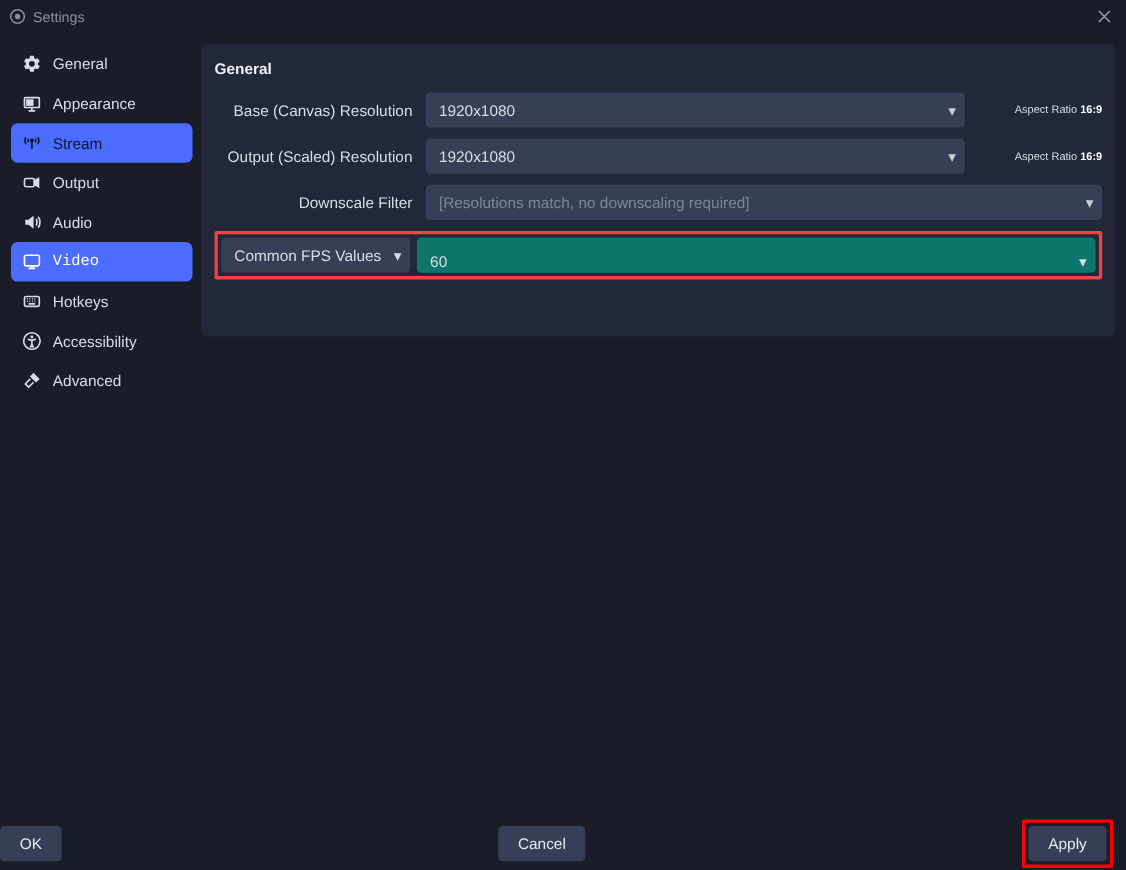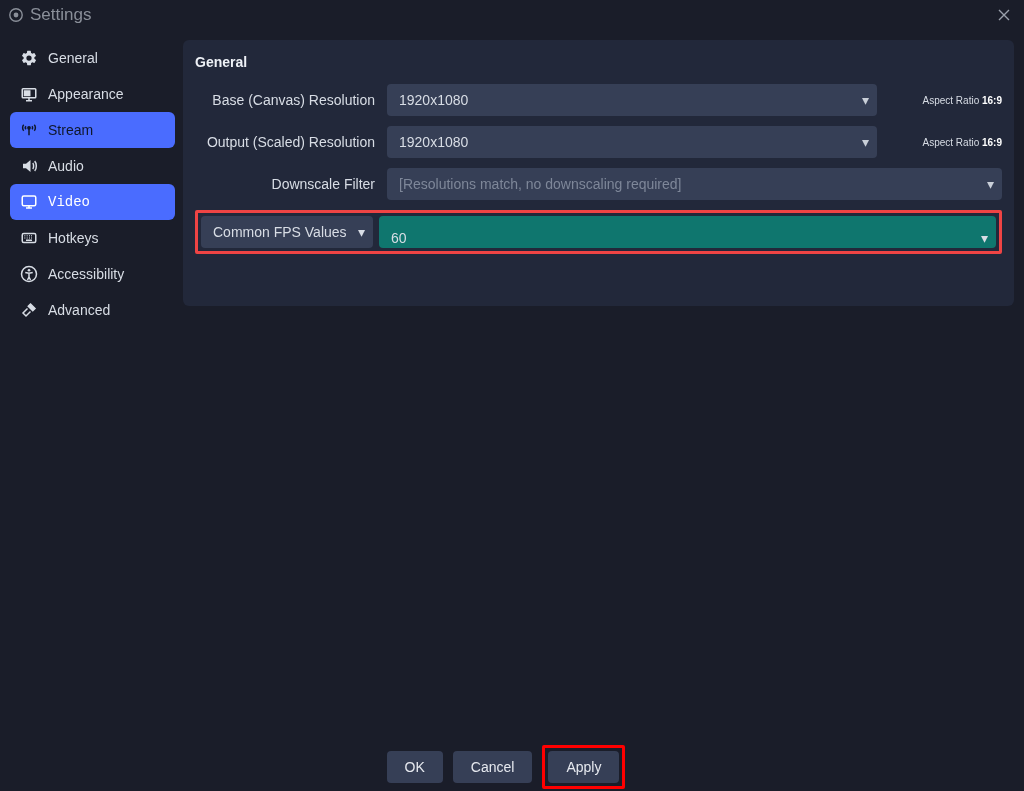--- a/index.html
+++ b/index.html
@@ -14,21 +14,21 @@
     }
     .titlebar {
       height: 30px;
       background: #1a1d29;
       display: flex;
       align-items: center;
       justify-content: space-between;
       padding: 0 8px;
     }
     .titlebar-left { display: flex; align-items: center; gap: 6px; color: #8a8f99; }
-    .titlebar-title { font-size: 17px; }
+    .titlebar-title { font-size: 13px; }
     .close-btn { width: 24px; height: 24px; display: flex; align-items: center; justify-content: center; color: #9aa0ab; cursor: pointer; font-size: 16px; }
 
     .main { display: flex; height: 712px; }
     .sidebar {
       width: 183px;
       padding: 10px 8px 0 10px;
       display: flex;
       flex-direction: column;
       gap: 0;
     }
@@ -129,21 +129,21 @@
       align-items: center;
       justify-content: space-between;
       padding: 12px 8px 0 12px;
       cursor: pointer;
     }
 
     .footer {
       height: 49px;
       display: flex;
       align-items: center;
-      justify-content: center;
+      justify-content: space-between;
       gap: 10px;
       padding-right: 12px;
     }
     .btn {
       height: 32px;
       min-width: 40px;
       padding: 0 18px;
       background: #363f56;
       border: none;
       border-radius: 4px;
@@ -205,20 +205,29 @@
           <svg width="18" height="18" viewBox="0 0 24 24" fill="none" stroke="currentColor" stroke-width="2">
             <path d="M5 5c-2 2-2 6 0 8 M19 5c2 2 2 6 0 8 M8 7c-1 1-1 3 0 4 M16 7c1 1 1 3 0 4"></path>
             <circle cx="12" cy="9" r="1.5" fill="currentColor"></circle>
             <path d="M12 10v9"></path>
           </svg>
         </span>
       <span class="sidebar-label">Stream</span>
     </div>
     <div class="sidebar-item">
       <span class="icon">
+          <svg width="18" height="18" viewBox="0 0 24 24" fill="none" stroke="currentColor" stroke-width="2">
+            <rect x="3" y="7" width="12" height="10" rx="2"></rect>
+            <path d="M15 10l5-3v10l-5-3z" fill="currentColor"></path>
+          </svg>
+        </span>
+      <span class="sidebar-label">Output</span>
+    </div>
+    <div class="sidebar-item">
+      <span class="icon">
           <svg width="18" height="18" viewBox="0 0 24 24" fill="currentColor">
             <path d="M4 9v6h4l6 5V4l-6 5H4z"></path>
             <path d="M17 8c1.5 1.5 1.5 6.5 0 8 M19.5 5.5c3 3 3 10 0 13" fill="none" stroke="currentColor" stroke-width="2"></path>
           </svg>
         </span>
       <span class="sidebar-label">Audio</span>
     </div>
     <div class="sidebar-item active">
       <span class="icon">
           <svg width="18" height="18" viewBox="0 0 24 24" fill="none" stroke="currentColor" stroke-width="2">

